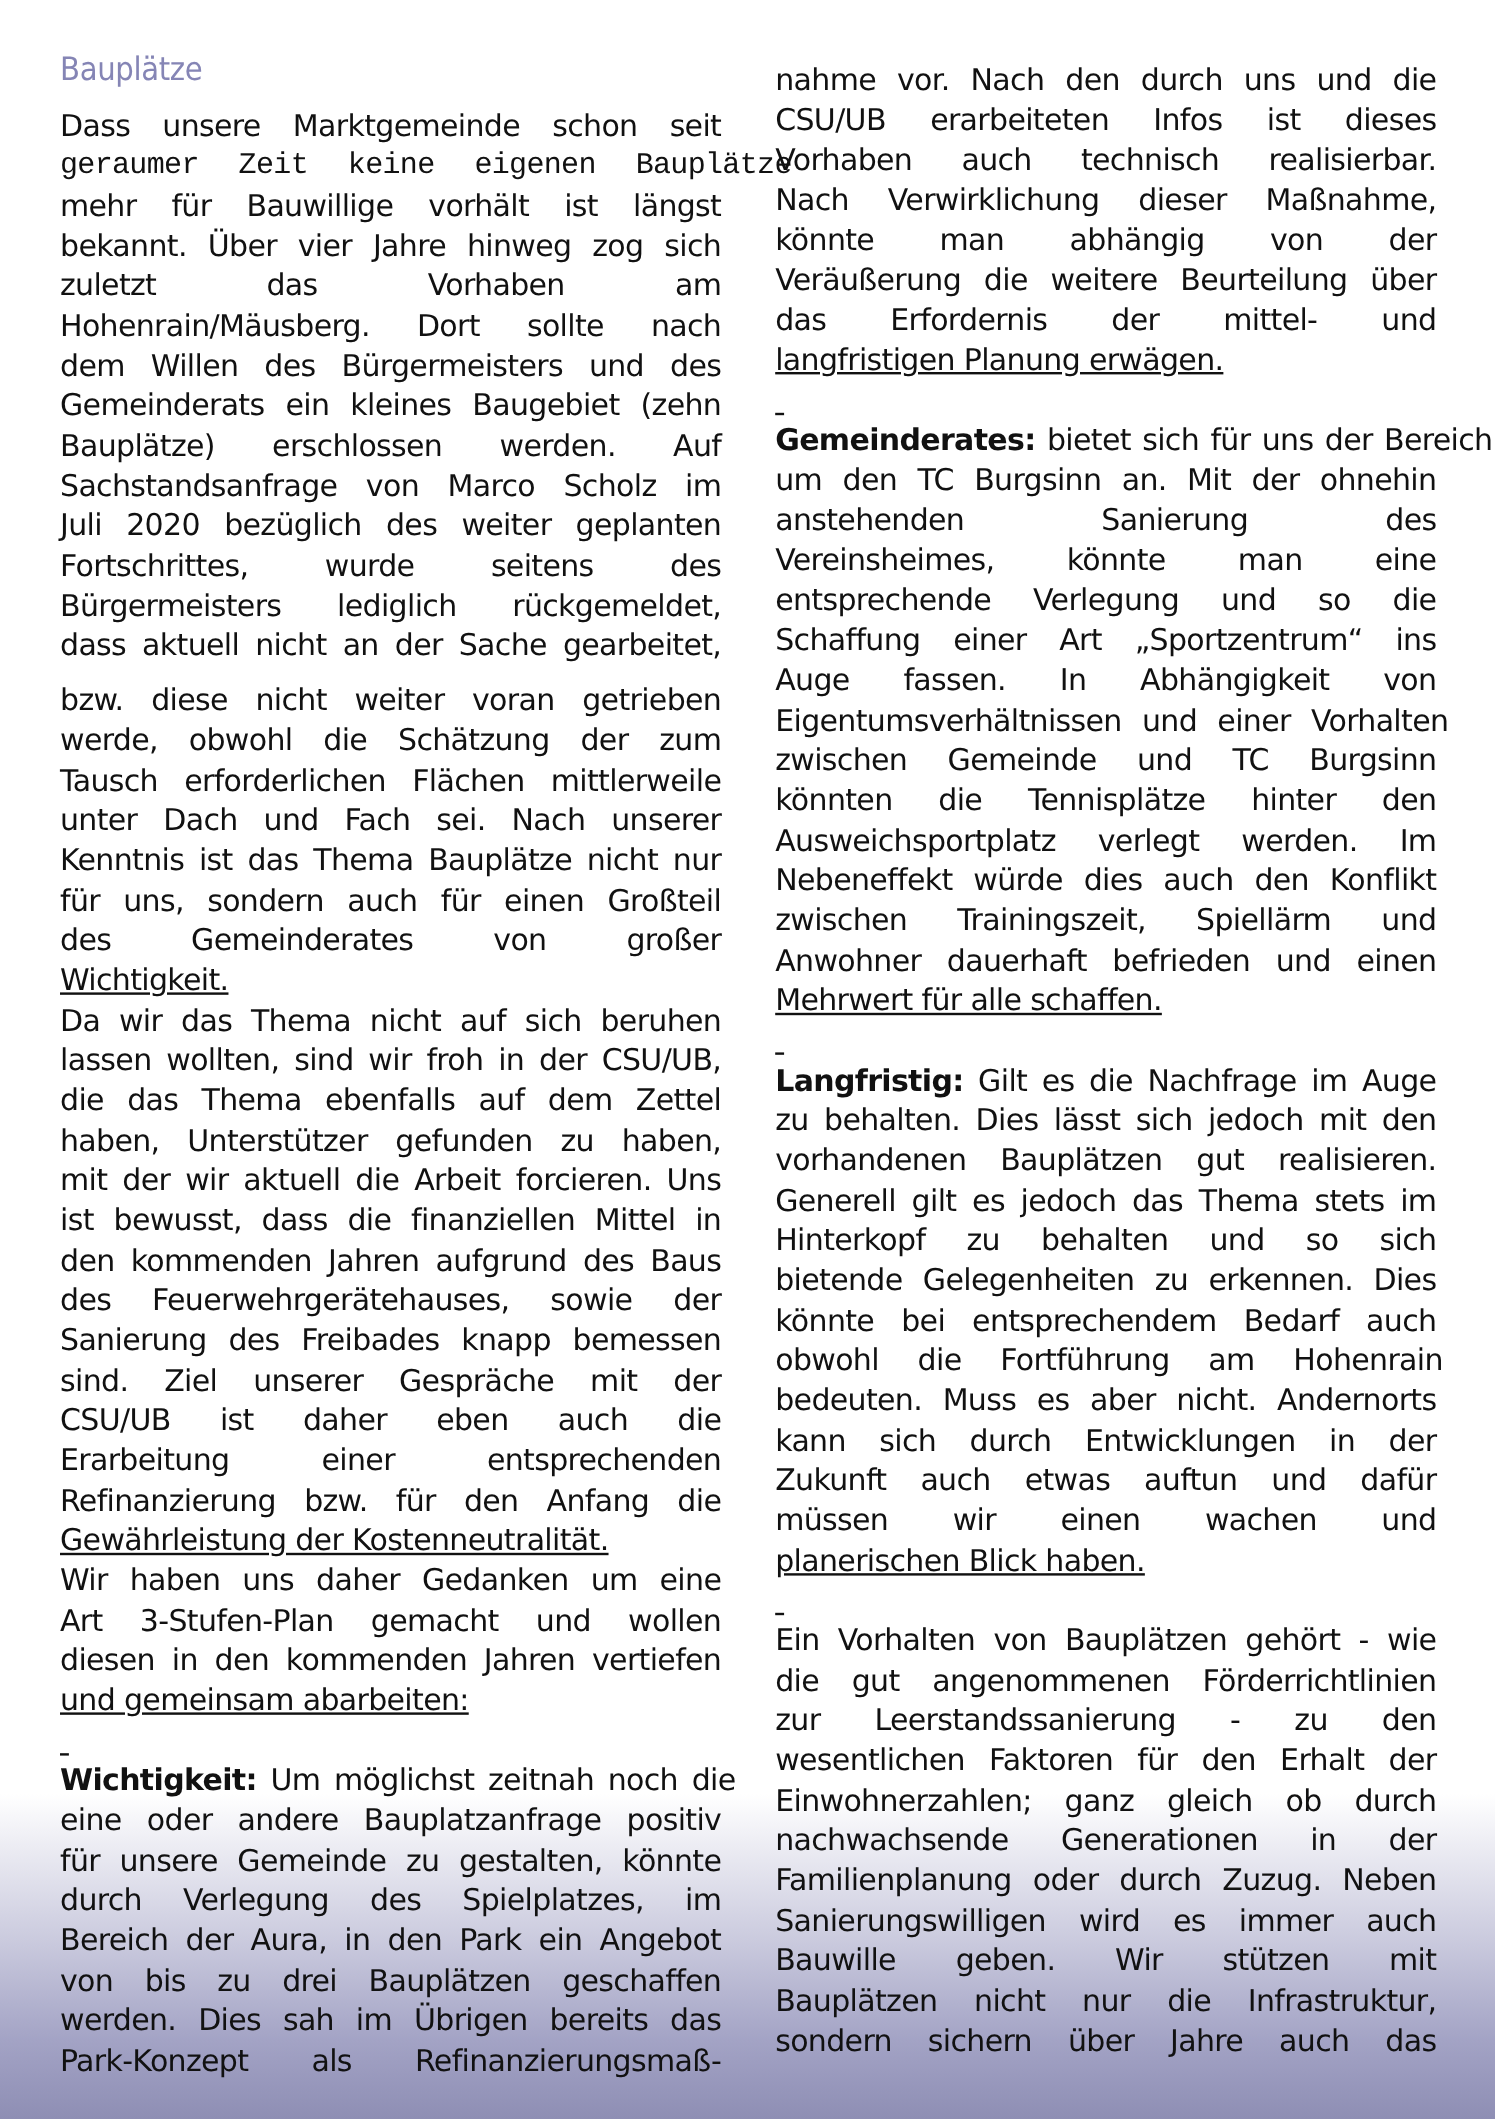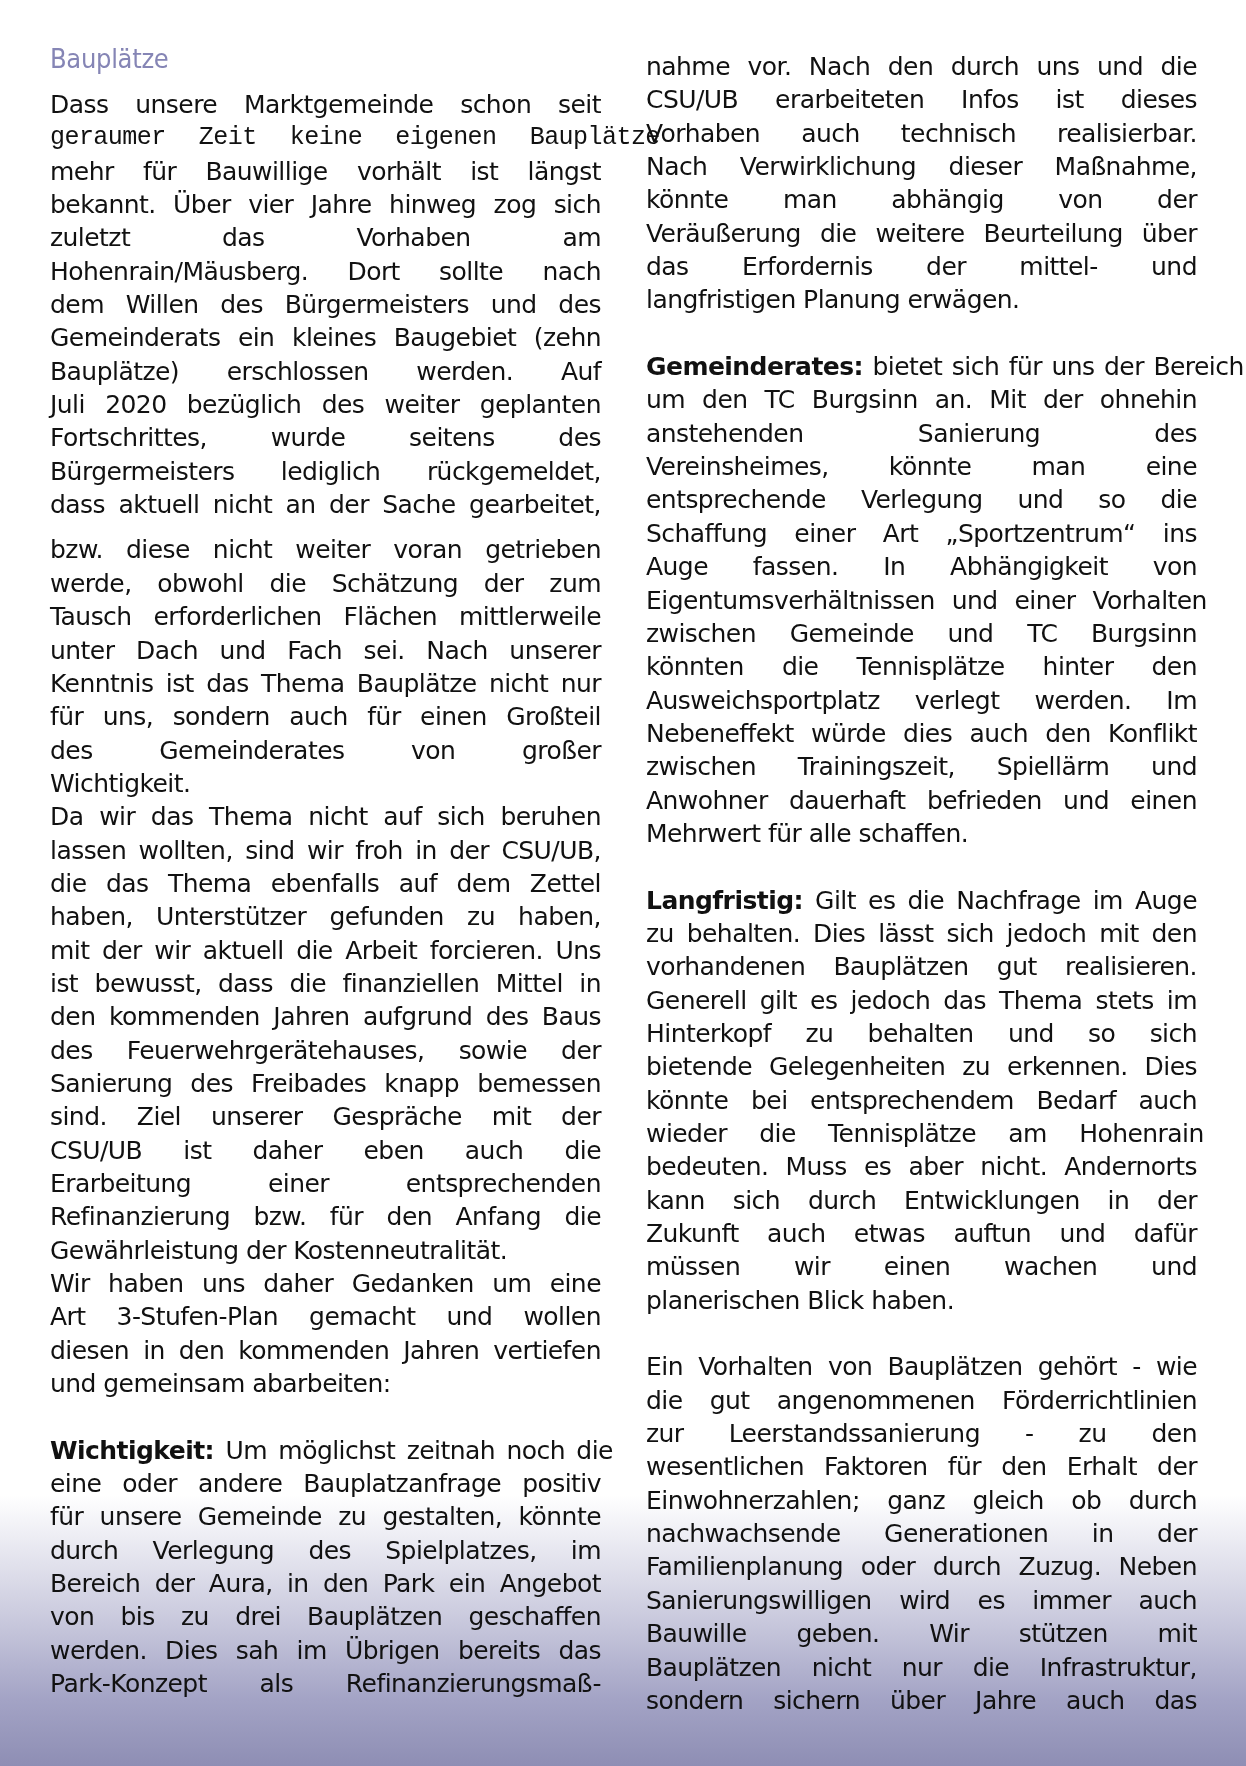--- a/index.html
+++ b/index.html
@@ -34,39 +34,40 @@
       height: 33.35px;
       line-height: 33.35px;
       font-size: 25px;
       white-space: nowrap;
       text-align: justify;
       text-align-last: justify;
       letter-spacing: -0.55px;
       overflow: visible;
       font-family: "DejaVu Sans", sans-serif;
     }
-    .line.last { text-align-last: left; }
+    .line.last { text-align-last: left; text-decoration: underline; }
     .line.blank { }
     .lead { font-weight: bold; }
   </style>
 </head>
 <body>
 
 <div class="page-title">Bauplätze</div>
 
 <div class="column" id="col-left">
     <div class="line" style="white-space: nowrap; text-align-last: left; text-align: left; display: block; width: auto; word-spacing: 19.4492px;"><span>Dass unsere Marktgemeinde schon seit</span></div>
     <div class="line" style="white-space: nowrap; text-align-last: left; text-align: left; display: block; width: auto; word-spacing: 18.7617px; font-family: Liberation Mono, monospace;"><span>geraumer Zeit keine eigenen Bauplätze</span></div>
     <div class="line" style="white-space: nowrap; text-align-last: left; text-align: left; display: block; width: auto; word-spacing: 21.8313px;"><span>mehr für Bauwillige vorhält ist längst</span></div>
     <div class="line" style="white-space: nowrap; text-align-last: left; text-align: right; display: block; width: auto; word-spacing: 10.0365px;"><span>bekannt. Über vier Jahre hinweg zog sich</span></div>
     <div class="line" style="white-space: nowrap; text-align-last: left; text-align: left; display: block; width: auto; word-spacing: 84.4479px;"><span>zuletzt das Vorhaben am</span></div>
     <div class="line" style="white-space: nowrap; text-align-last: left; text-align: left; display: block; width: auto; word-spacing: 31.8438px;"><span>Hohenrain/Mäusberg. Dort sollte nach</span></div>
     <div class="line" style="white-space: nowrap; text-align-last: left; text-align: left; display: block; width: auto; word-spacing: 14.3094px;"><span>dem Willen des Bürgermeisters und des</span></div>
     <div class="line" style="white-space: nowrap; text-align-last: left; text-align: left; display: block; width: auto; word-spacing: 10.1406px;"><span>Gemeinderats ein kleines Baugebiet (zehn</span></div>
     <div class="line" style="white-space: nowrap; text-align-last: left; text-align: left; display: block; width: auto; word-spacing: 40.3646px;"><span>Bauplätze) erschlossen werden. Auf</span></div>
+    <div class="line" style="white-space: nowrap; text-align-last: left; text-align: left; display: block; width: auto; word-spacing: 16.3398px;"><span>Sachstandsanfrage von Marco Scholz im</span></div>
     <div class="line" style="white-space: nowrap; text-align-last: left; text-align: left; display: block; width: auto; word-spacing: 12.8375px;"><span>Juli 2020 bezüglich des weiter geplanten</span></div>
     <div class="line" style="white-space: nowrap; text-align-last: left; text-align: left; display: block; width: auto; word-spacing: 56.3438px;"><span>Fortschrittes, wurde seitens des</span></div>
     <div class="line" style="white-space: nowrap; text-align-last: left; text-align: left; display: block; width: auto; word-spacing: 39.0625px;"><span>Bürgermeisters lediglich rückgemeldet,</span></div>
     <div class="line" style="white-space: nowrap; text-align-last: left; text-align: left; display: block; width: auto; word-spacing: 6px;"><span>dass aktuell nicht an der Sache gearbeitet,</span></div>
     <div class="line" style="white-space: nowrap; text-align-last: left; text-align: left; display: block; width: auto; word-spacing: 15.6625px; margin-top: 12px;"><span>bzw. diese nicht weiter voran getrieben</span></div>
     <div class="line" style="white-space: nowrap; text-align-last: left; text-align: left; display: block; width: auto; word-spacing: 18.3281px;"><span>werde, obwohl die Schätzung der zum</span></div>
     <div class="line" style="white-space: nowrap; text-align-last: left; text-align: left; display: block; width: auto; word-spacing: 14.4792px;"><span>Tausch erforderlichen Flächen mittlerweile</span></div>
     <div class="line" style="white-space: nowrap; text-align-last: left; text-align: left; display: block; width: auto; word-spacing: 14.2344px;"><span>unter Dach und Fach sei. Nach unserer</span></div>
     <div class="line" style="white-space: nowrap; text-align-last: left; text-align: left; display: block; width: auto; word-spacing: 4.91927px;"><span>Kenntnis ist das Thema Bauplätze nicht nur</span></div>
     <div class="line" style="white-space: nowrap; text-align-last: left; text-align: left; display: block; width: auto; word-spacing: 12.0547px;"><span>für uns, sondern auch für einen Großteil</span></div>
@@ -126,21 +127,21 @@
     <div class="line" style="white-space: nowrap; text-align-last: left; text-align: left; display: block; width: auto; word-spacing: 13.9453px;"><span>Anwohner dauerhaft befrieden und einen</span></div>
     <div class="line last"><span>Mehrwert für alle schaffen.</span></div>
     <div class="line last blank"><span></span>&nbsp;</div>
     <div class="line" style="white-space: nowrap; text-align-last: left; text-align: left; display: block; width: auto; word-spacing: 4.73698px;"><span class="lead">Langfristig:</span><span> Gilt es die Nachfrage im Auge</span></div>
     <div class="line" style="white-space: nowrap; text-align-last: left; text-align: left; display: block; width: auto; word-spacing: 5.45089px;"><span>zu behalten. Dies lässt sich jedoch mit den</span></div>
     <div class="line" style="white-space: nowrap; text-align-last: left; text-align: left; display: block; width: auto; word-spacing: 20.8854px;"><span>vorhandenen Bauplätzen gut realisieren.</span></div>
     <div class="line" style="white-space: nowrap; text-align-last: left; text-align: left; display: block; width: auto; word-spacing: 5.67411px;"><span>Generell gilt es jedoch das Thema stets im</span></div>
     <div class="line" style="white-space: nowrap; text-align-last: left; text-align: left; display: block; width: auto; word-spacing: 26.9125px;"><span>Hinterkopf zu behalten und so sich</span></div>
     <div class="line" style="white-space: nowrap; text-align-last: left; text-align: left; display: block; width: auto; word-spacing: 9.57422px;"><span>bietende Gelegenheiten zu erkennen. Dies</span></div>
     <div class="line" style="white-space: nowrap; text-align-last: left; text-align: left; display: block; width: auto; word-spacing: 15.1484px;"><span>könnte bei entsprechendem Bedarf auch</span></div>
-    <div class="line" style="white-space: nowrap; text-align-last: left; text-align: left; display: block; width: auto; word-spacing: 24.8828px;"><span>wieder die Tennisplätze am Hohenrain</span></div>
+    <div class="line" style="white-space: nowrap; text-align-last: left; text-align: left; display: block; width: auto; word-spacing: 24.8828px;"><span>obwohl die Fortführung am Hohenrain</span></div>
     <div class="line" style="white-space: nowrap; text-align-last: left; text-align: left; display: block; width: auto; word-spacing: 9.7625px;"><span>bedeuten. Muss es aber nicht. Andernorts</span></div>
     <div class="line" style="white-space: nowrap; text-align-last: left; text-align: left; display: block; width: auto; word-spacing: 20.4625px;"><span>kann sich durch Entwicklungen in der</span></div>
     <div class="line" style="white-space: nowrap; text-align-last: left; text-align: left; display: block; width: auto; word-spacing: 20.9125px;"><span>Zukunft auch etwas auftun und dafür</span></div>
     <div class="line" style="white-space: nowrap; text-align-last: left; text-align: left; display: block; width: auto; word-spacing: 46.3438px;"><span>müssen wir einen wachen und</span></div>
     <div class="line last"><span>planerischen Blick haben.</span></div>
     <div class="line last blank"><span></span>&nbsp;</div>
     <div class="line" style="white-space: nowrap; text-align-last: left; text-align: left; display: block; width: auto; word-spacing: 7.84115px;"><span>Ein Vorhalten von Bauplätzen gehört - wie</span></div>
     <div class="line" style="white-space: nowrap; text-align-last: left; text-align: left; display: block; width: auto; word-spacing: 19.7969px;"><span>die gut angenommenen Förderrichtlinien</span></div>
     <div class="line" style="white-space: nowrap; text-align-last: left; text-align: left; display: block; width: auto; word-spacing: 37.6758px;"><span>zur Leerstandssanierung - zu den</span></div>
     <div class="line" style="white-space: nowrap; text-align-last: left; text-align: left; display: block; width: auto; word-spacing: 12.7281px;"><span>wesentlichen Faktoren für den Erhalt der</span></div>

